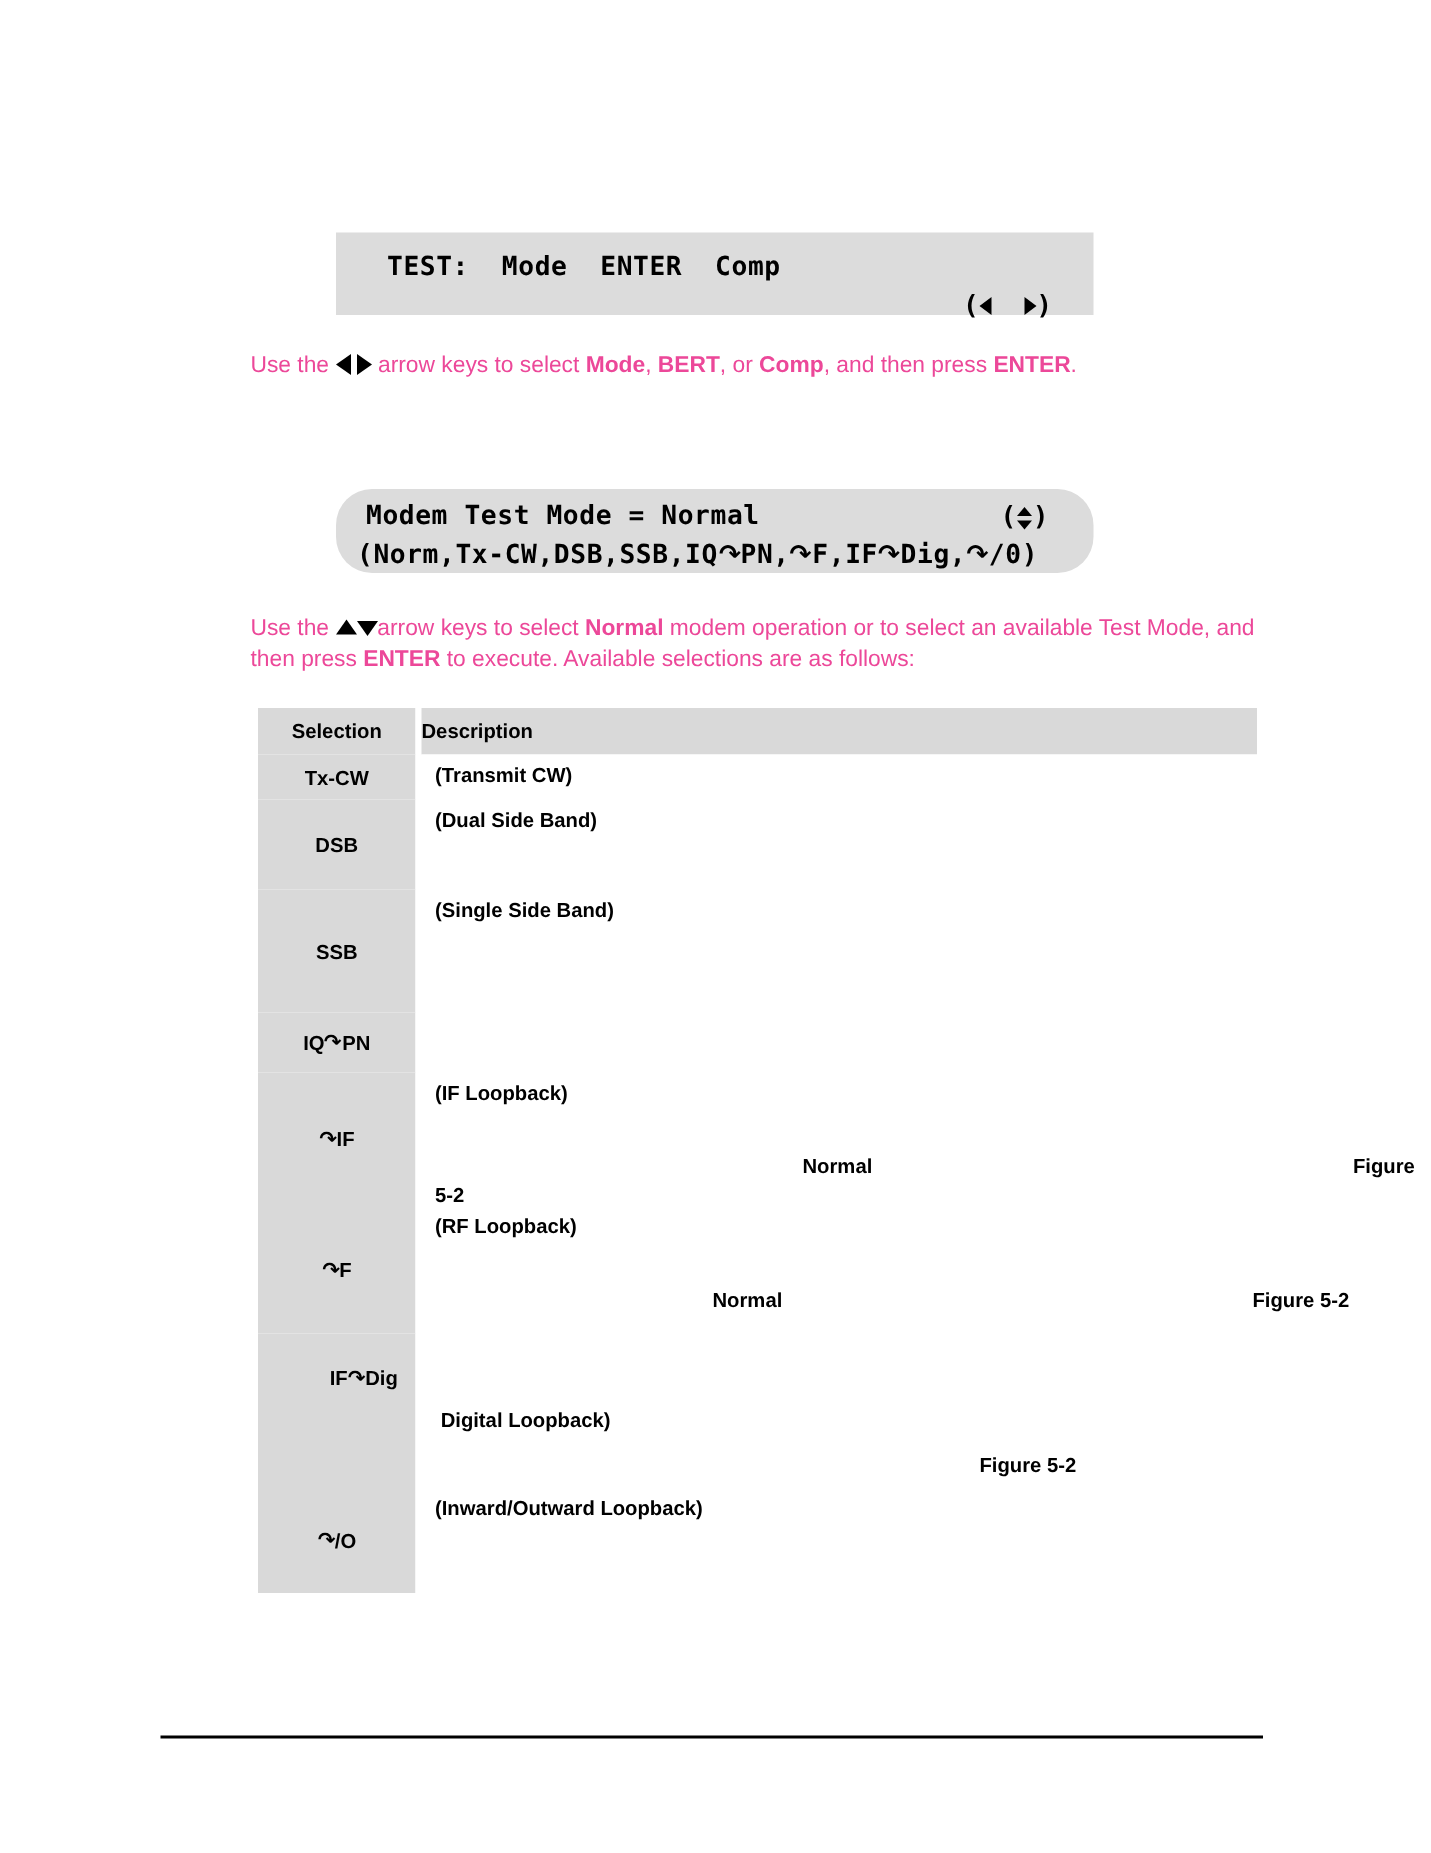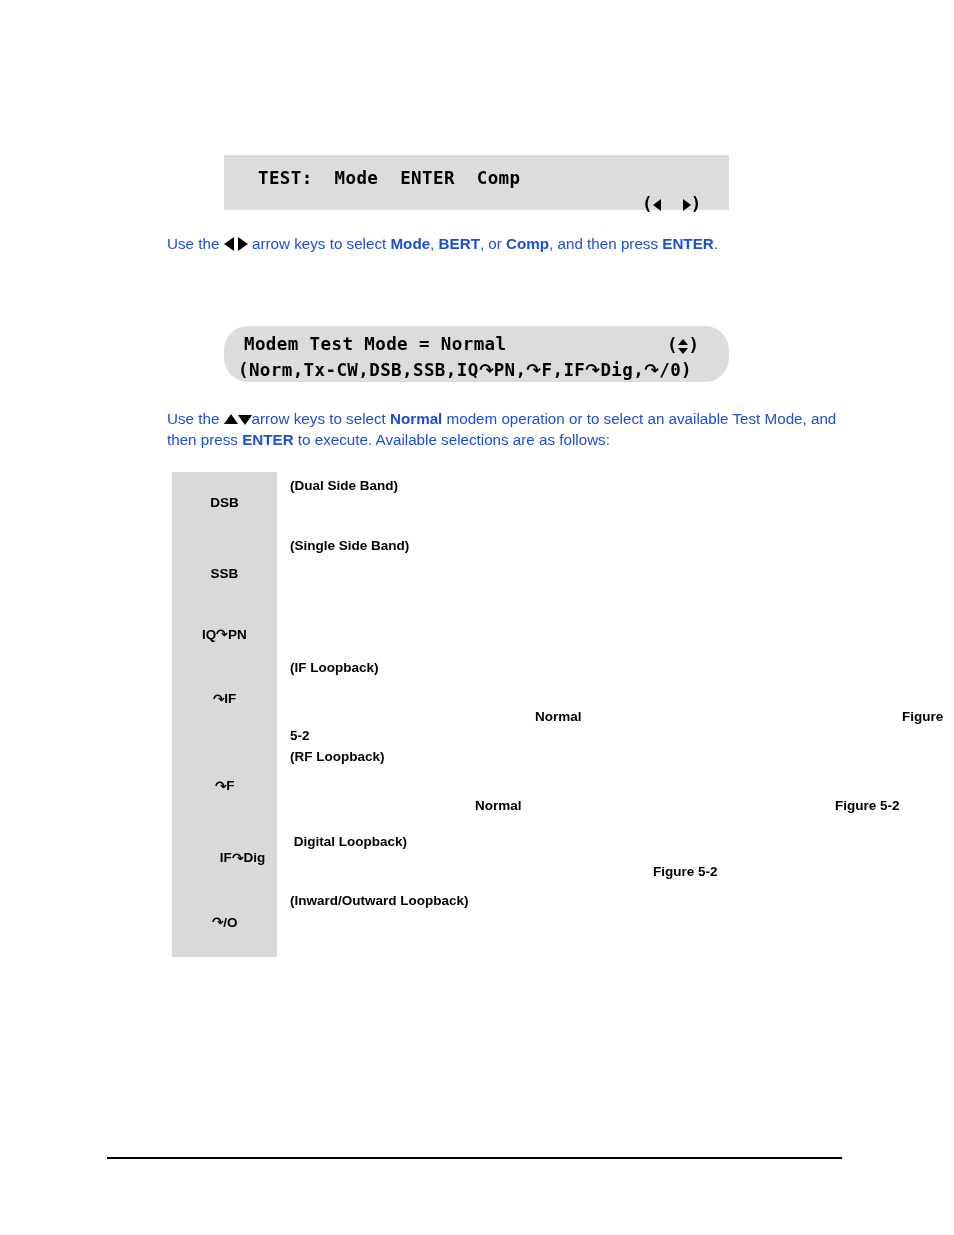--- a/index.html
+++ b/index.html
@@ -74,21 +74,21 @@
     vertical-align: -1px;
   }
   .lr-arrow-l { border-top: 6px solid transparent; border-bottom: 6px solid transparent; border-right: 8px solid #000; }
   .lr-arrow-r { border-top: 6px solid transparent; border-bottom: 6px solid transparent; border-left: 8px solid #000; }
 
   
   .para {
     position: absolute;
     font-size: 15.2px;
     line-height: 21px;
-    color: #1d4ed8;
+    color: #ec4899;
   }
   #para-1 { left: 167px; top: 233px; width: 700px; }
   #para-2 { left: 167px; top: 408px; width: 680px; }
   .para b { font-weight: 700; }
 
   .tri-l, .tri-r, .tri-u, .tri-d {
     display: inline-block;
     width: 0; height: 0;
   }
   .tri-l { border-top: 7px solid transparent; border-bottom: 7px solid transparent; border-right: 10px solid #000; vertical-align: -2px; }
@@ -190,20 +190,40 @@
 <div class="lcd" id="lcd-mode">
   <div class="lcd-line line1">Modem Test Mode = Normal</div>
   <div class="arrows"><span>(</span><span class="ud-arrow"></span><span>)</span></div>
   <div class="lcd-line line2">(Norm,Tx-CW,DSB,SSB,IQ<span style="display:inline-block;transform:scaleX(-1);font-family:'DejaVu Sans',sans-serif;">↶</span>PN,<span style="display:inline-block;transform:scaleX(-1);font-family:'DejaVu Sans',sans-serif;">↶</span>F,IF<span style="display:inline-block;transform:scaleX(-1);font-family:'DejaVu Sans',sans-serif;">↶</span>Dig,<span style="display:inline-block;transform:scaleX(-1);font-family:'DejaVu Sans',sans-serif;">↶</span>/0)</div>
 </div>
 
 <div class="para" id="para-2"><span>Use the </span><span class="tri-u"></span><span class="tri-d"></span><span>arrow keys to select </span><b>Normal</b><span> modem operation or to select an available Test Mode, and then press </span><b>ENTER</b><span> to execute. Available selections are as follows:</span></div>
 
 <table id="selection-table">
   <tbody id="table-body">
+    <tr class="hdr">
+      <td class="col-sel">
+          <span class="hdr-cell-inner">Selection</span>
+        </td>
+      <td class="spacer-col"></td>
+      <td class="col-desc">
+          <span class="hdr-cell-inner">Description</span>
+        </td>
+    </tr>
+      <tr>
+        <td class="col-sel" style="height: 30px;">
+          <div class="sel-label" style="height: 30px;">Tx-CW</div>
+        </td>
+        <td class="spacer-col"></td>
+        <td class="col-desc">
+          <div class="desc-wrap" style="height: 30px;">
+            <div class="desc-line" style="padding-top: 4px;">(Transmit CW)</div>
+          </div>
+        </td>
+      </tr>
       <tr>
         <td class="col-sel" style="height: 60px;">
           <div class="sel-label" style="height: 60px;">DSB</div>
         </td>
         <td class="spacer-col"></td>
         <td class="col-desc">
           <div class="desc-wrap" style="height: 60px;">
             <div class="desc-line" style="padding-top: 4px;">(Dual Side Band)</div>
           </div>
         </td>
@@ -254,21 +274,21 @@
             <div class="desc-abs" style="left: calc(554px); top: 53px;">Figure 5-2</div>
           </div>
         </td>
       </tr>
       <tr>
         <td class="col-sel" style="height: 59px;">
           <div class="sel-label" style="height: 59px; padding-left: 36px;">IF<span class="loop">↶</span>Dig</div>
         </td>
         <td class="spacer-col"></td>
         <td class="col-desc">
-          <div class="desc-wrap" style="height: 59px;">
+          <div class="desc-wrap" style="height: 59px; margin-top: 44px;">
             <div class="desc-line" style="padding-top: 4px;"> Digital Loopback)</div>
             <div class="desc-abs" style="left: calc(372px); top: 34px;">Figure 5-2</div>
           </div>
         </td>
       </tr>
       <tr>
         <td class="col-sel" style="height: 70px;">
           <div class="sel-label" style="height: 70px;"><span class="loop">↶</span>/O</div>
         </td>
         <td class="spacer-col"></td>

